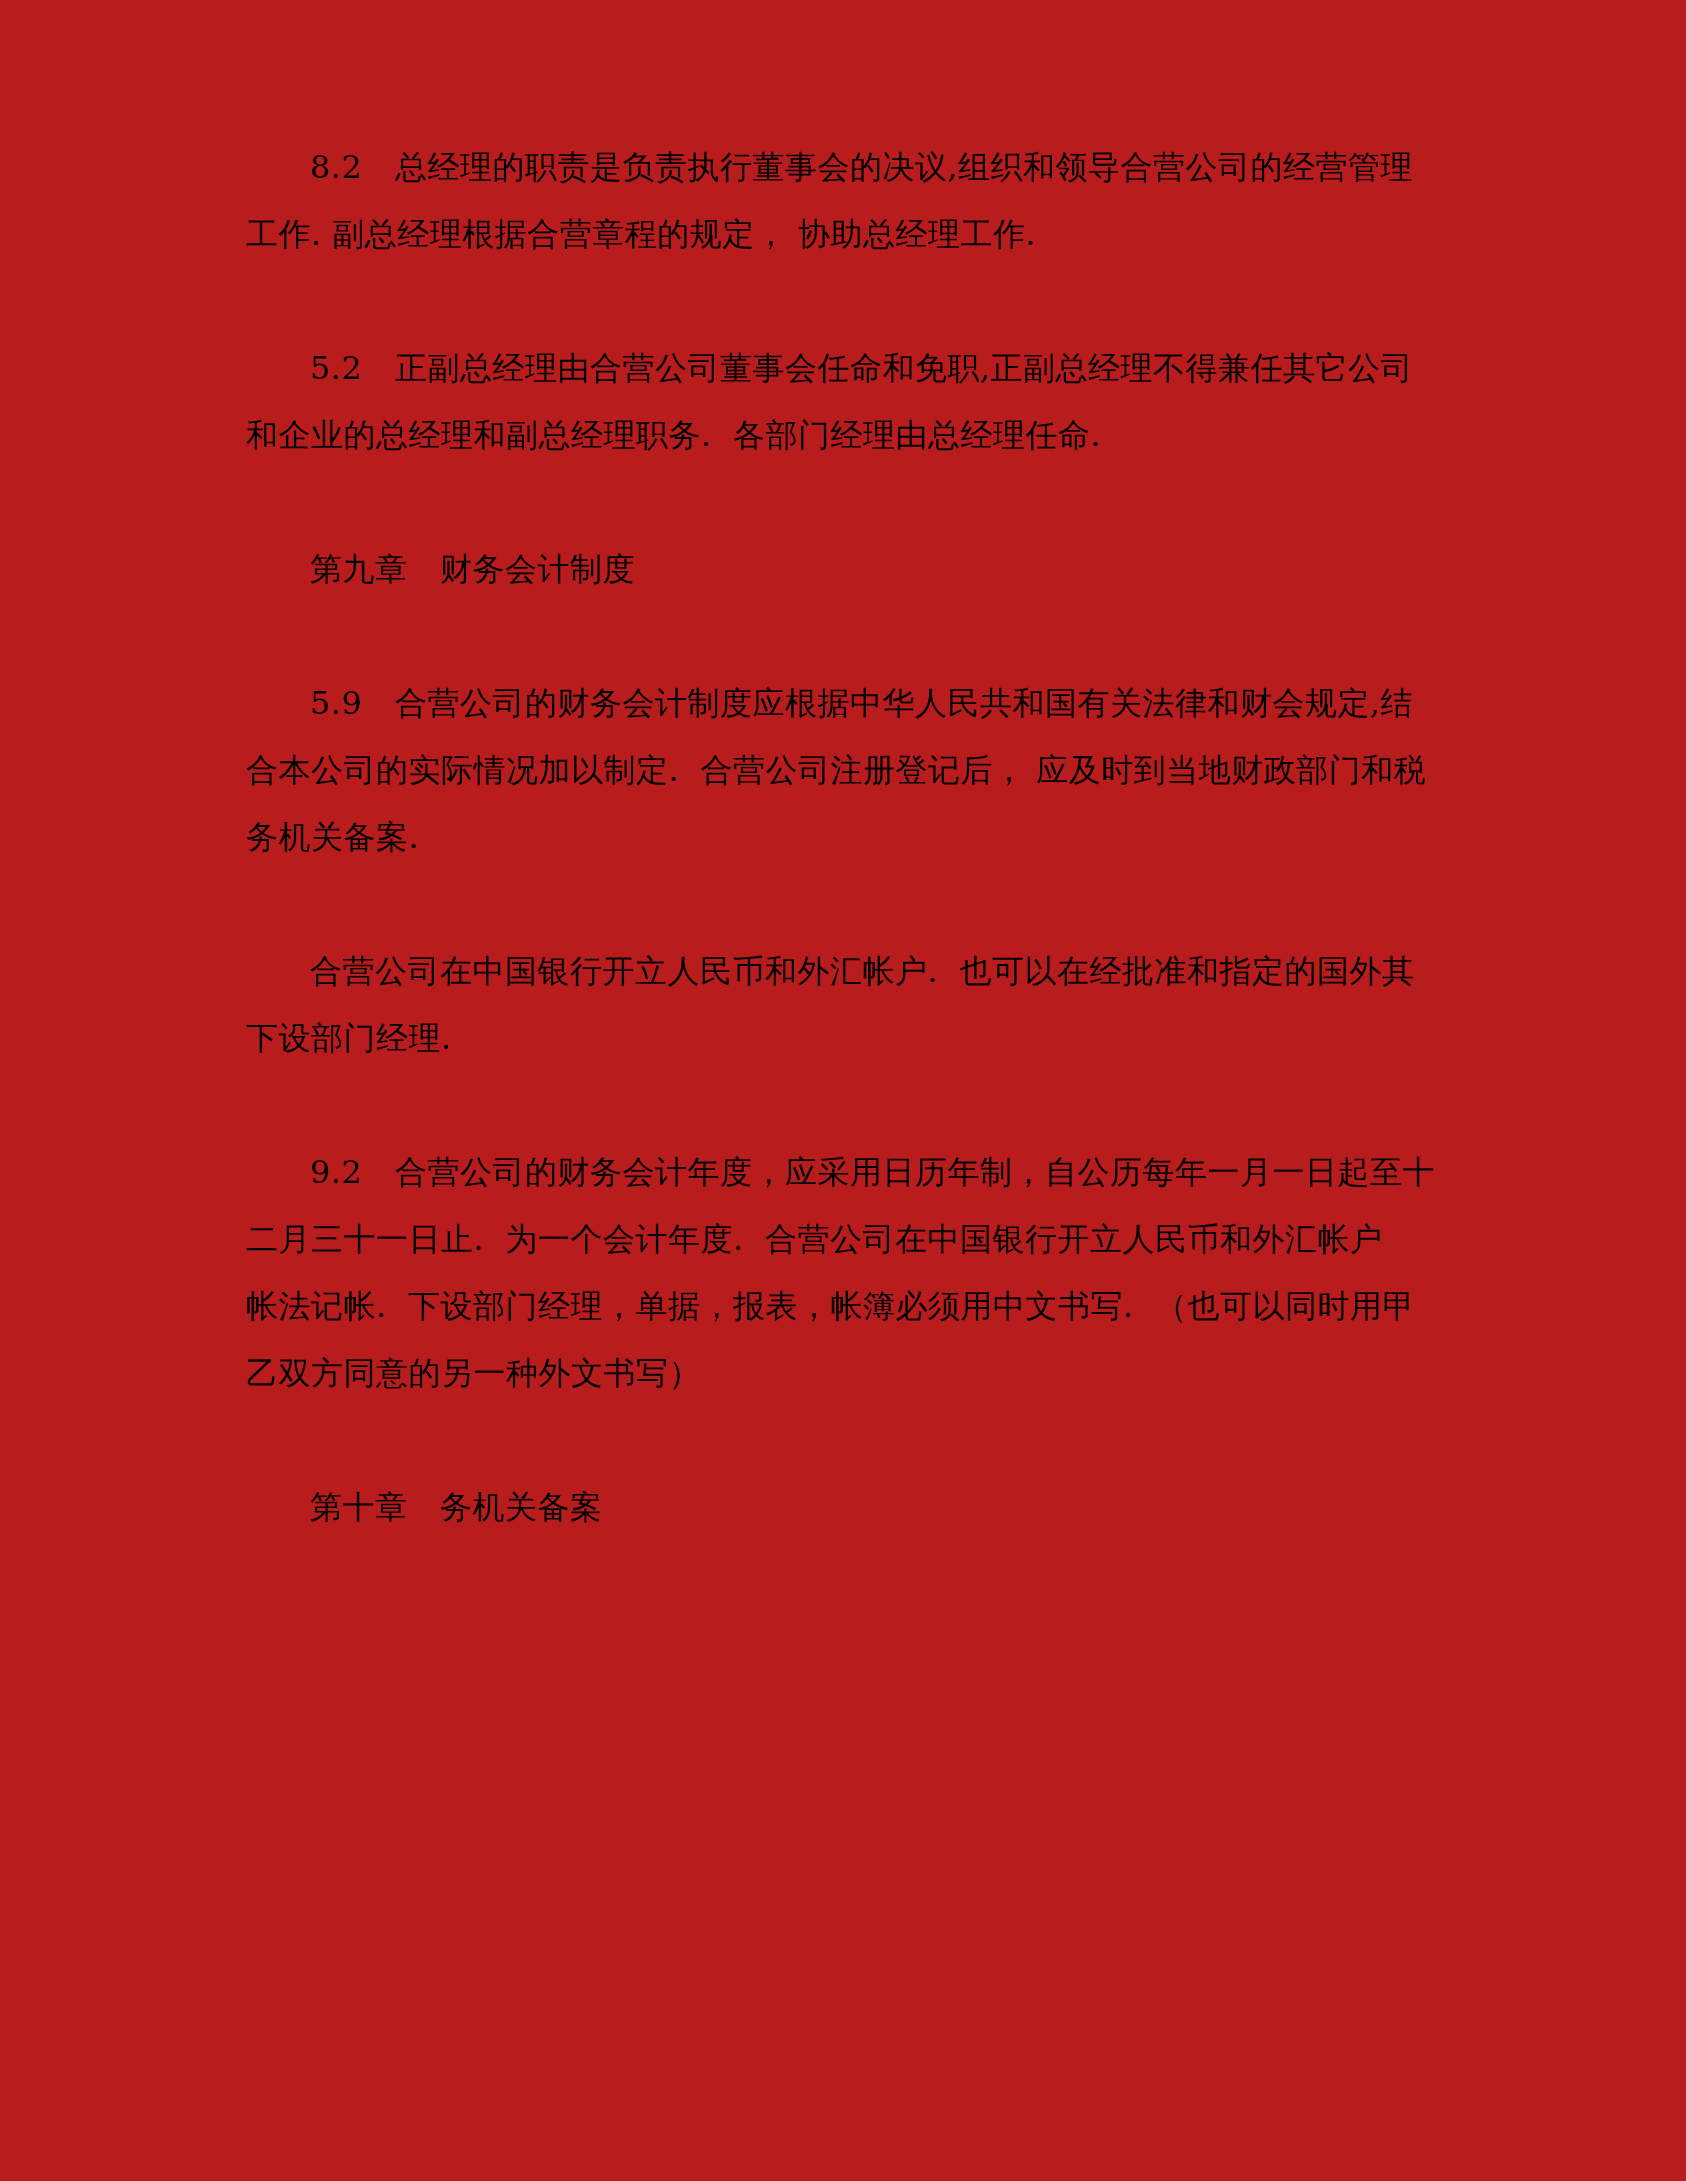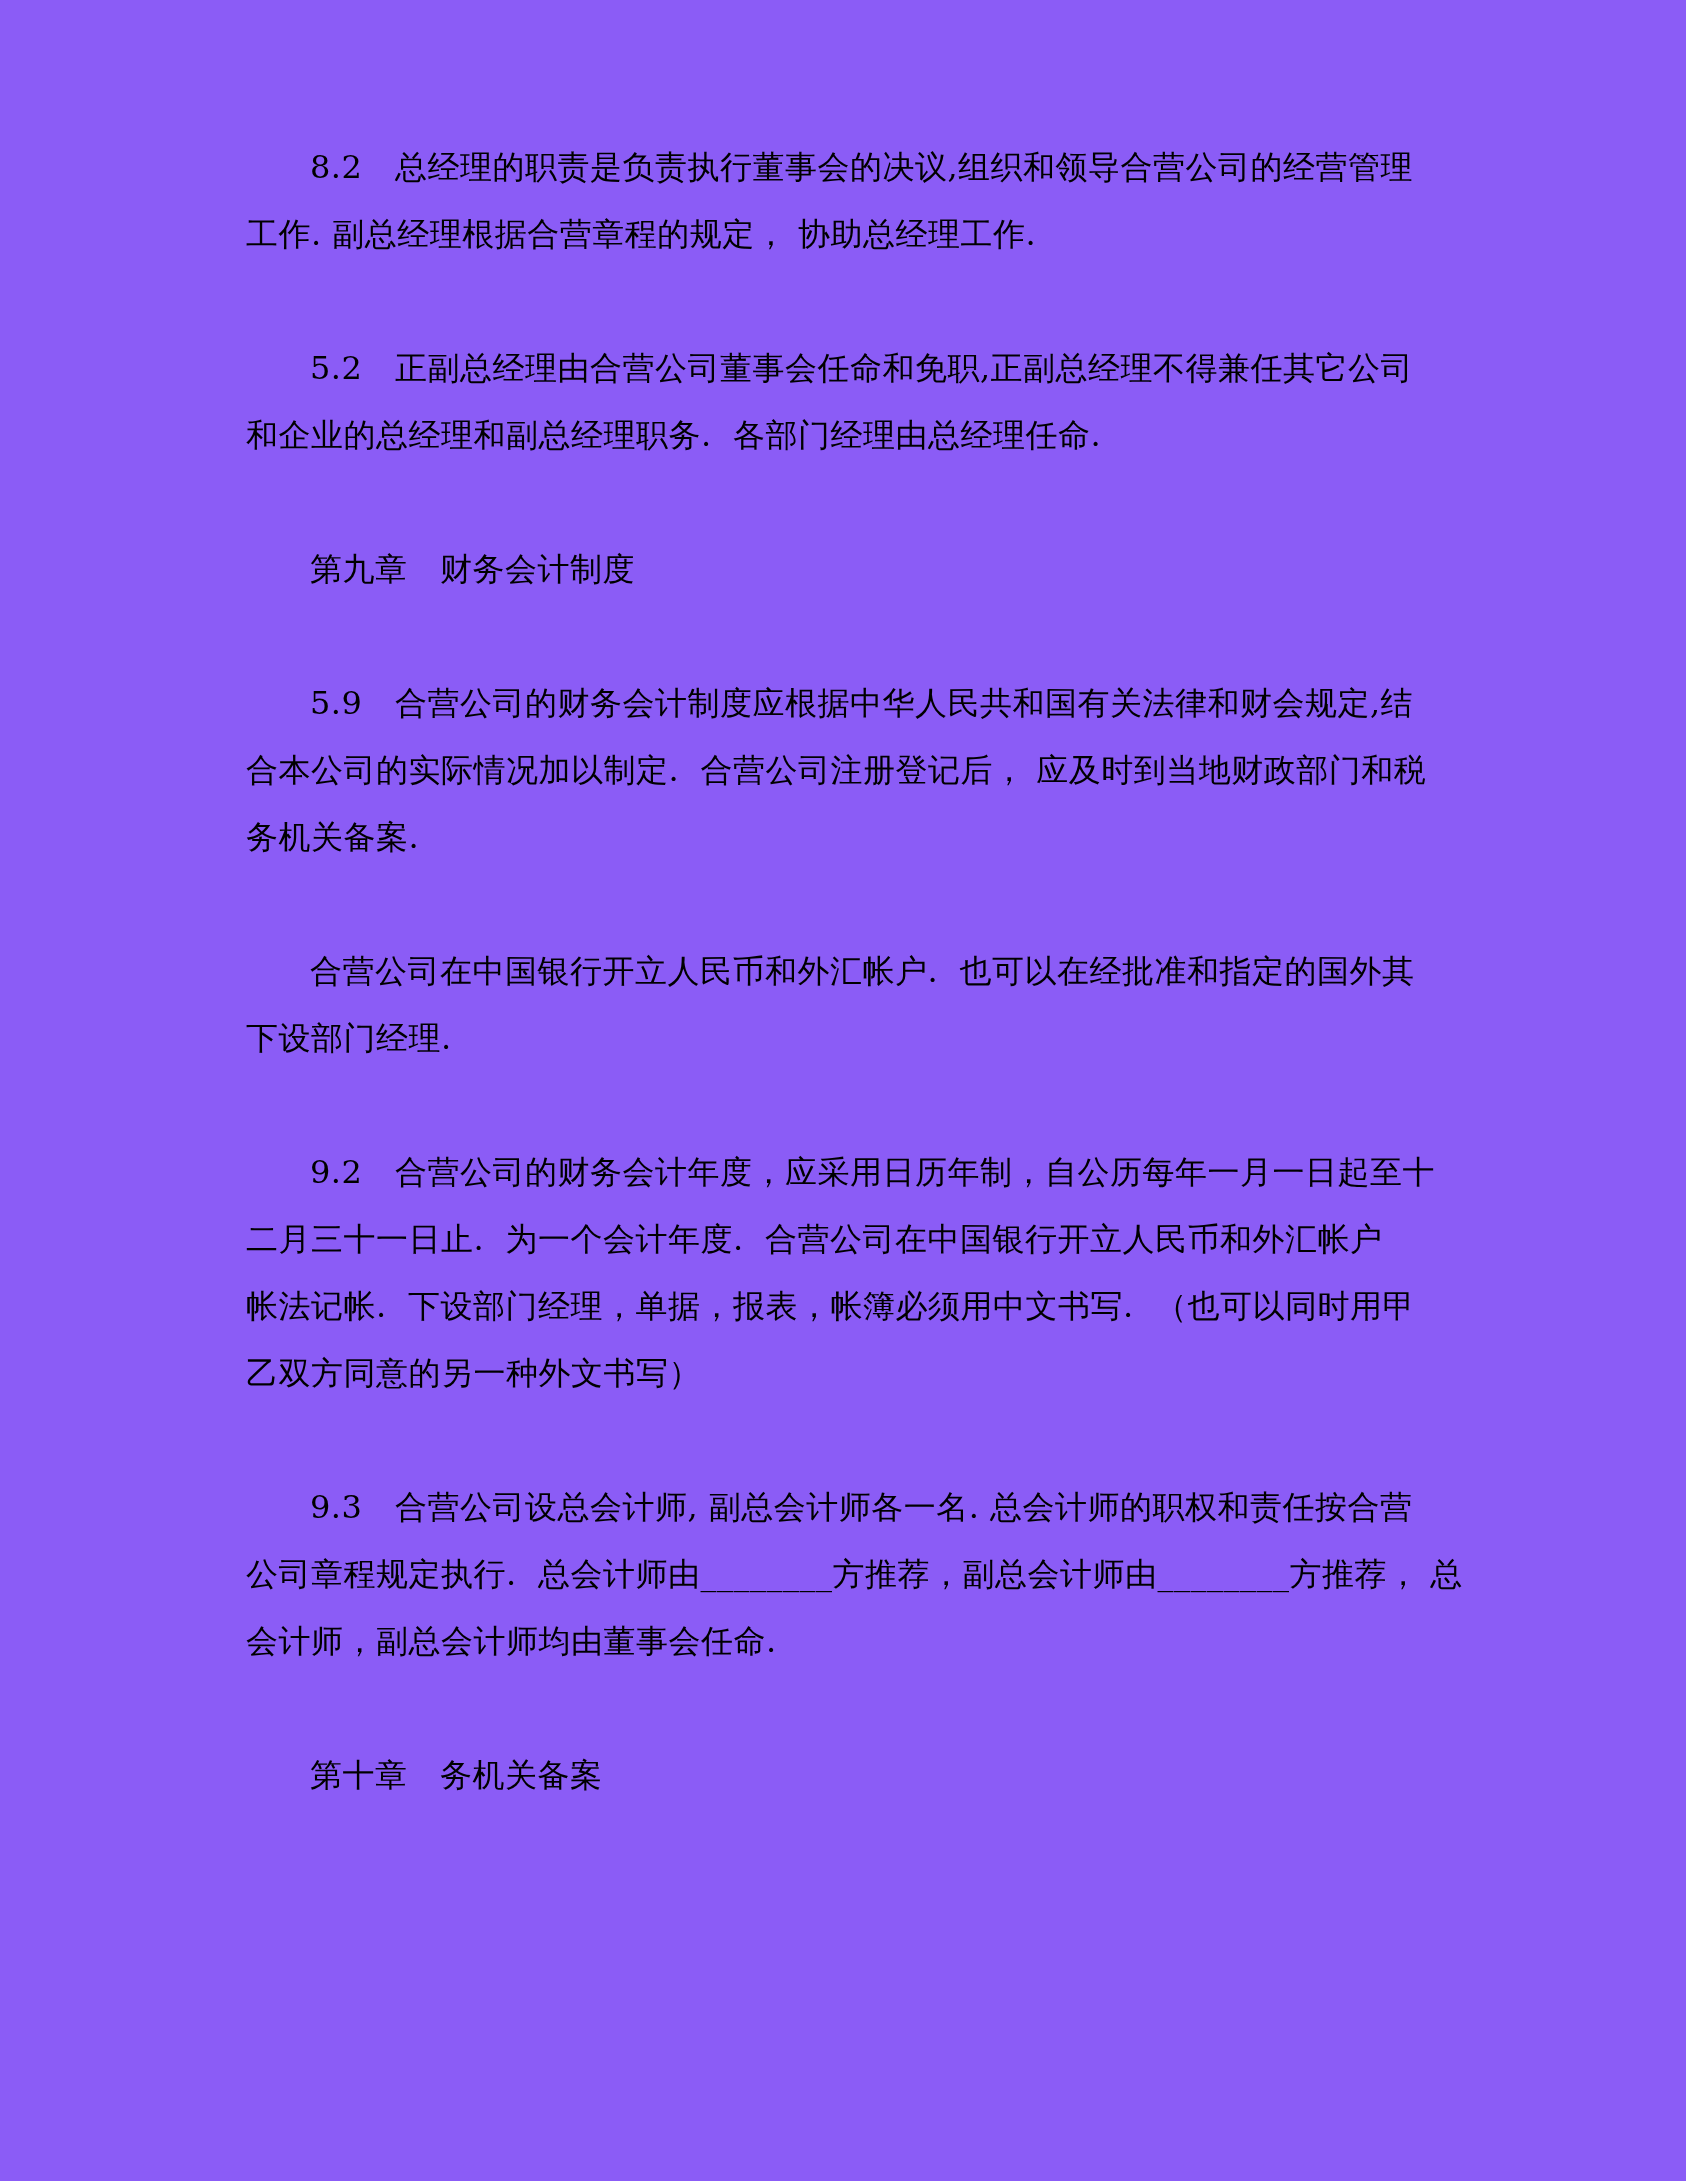--- a/index.html
+++ b/index.html
@@ -12,21 +12,21 @@
     height: 2182px;
     overflow: hidden;
     color: #000000;
     font-family: "DejaVu Serif", "Liberation Serif", serif;
   }
   .page {
     box-sizing: border-box;
     width: 1686px;
     height: 2182px;
     padding: 134px 244px 0 246px;
-    background: #8b5cf6;
+    background: #b91c1c;
   }
   .para {
     margin: 0 0 67px 0;
   }
   .para:last-child {
     margin-bottom: 0;
   }
   .line {
     font-size: 32px;
     line-height: 67px;
@@ -69,24 +69,19 @@
     <div class="line">下设部门经理.</div>
   </div>
 
   <div class="para">
     <div class="line indent">9.2　合营公司的财务会计年度，应采用日历年制，自公历每年一月一日起至十</div>
     <div class="line">二月三十一日止.  为一个会计年度.  合营公司在中国银行开立人民币和外汇帐户</div>
     <div class="line">帐法记帐.  下设部门经理，单据，报表，帐簿必须用中文书写.  （也可以同时用甲</div>
     <div class="line">乙双方同意的另一种外文书写）</div>
   </div>
 
-  <div class="para">
-    <div class="line indent">9.3　合营公司设总会计师, 副总会计师各一名. 总会计师的职权和责任按合营</div>
-    <div class="line">公司章程规定执行.  总会计师由________方推荐，副总会计师由________方推荐， 总</div>
-    <div class="line">会计师，副总会计师均由董事会任命.</div>
-  </div>
 
   <div class="para">
     <div class="line indent">第十章　务机关备案</div>
   </div>
 
 </div>
 
 
 </body></html>

